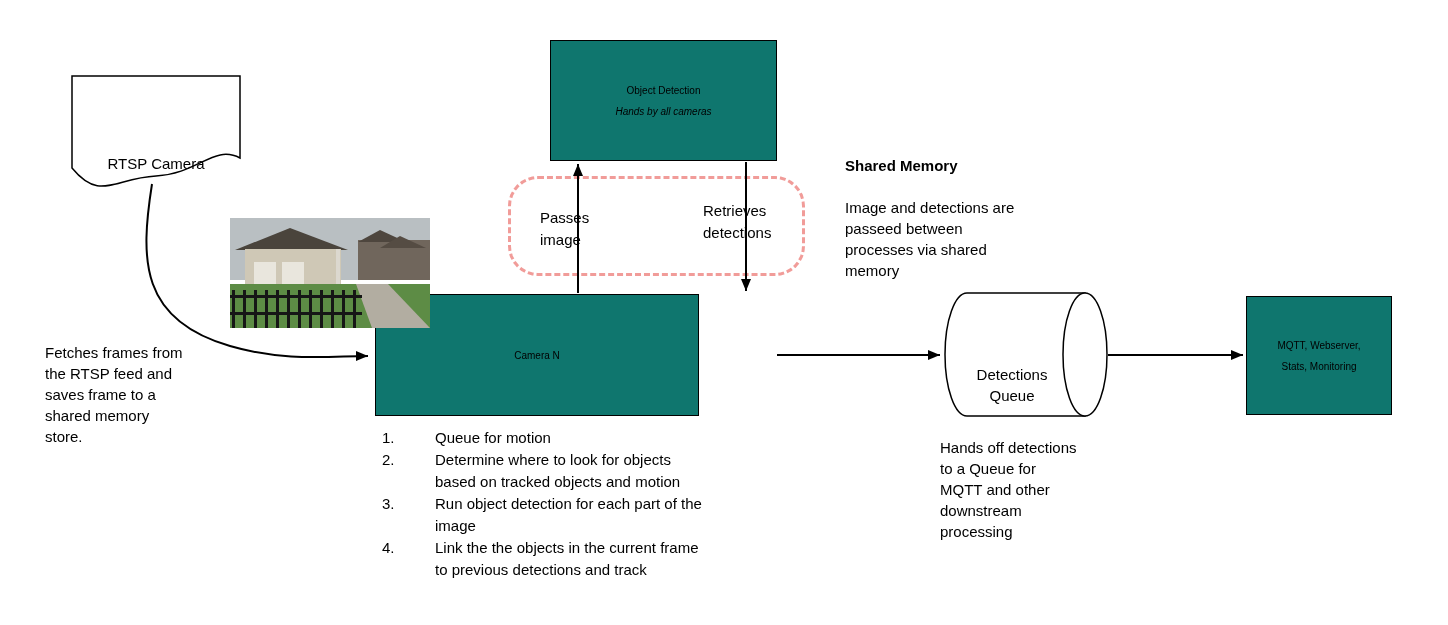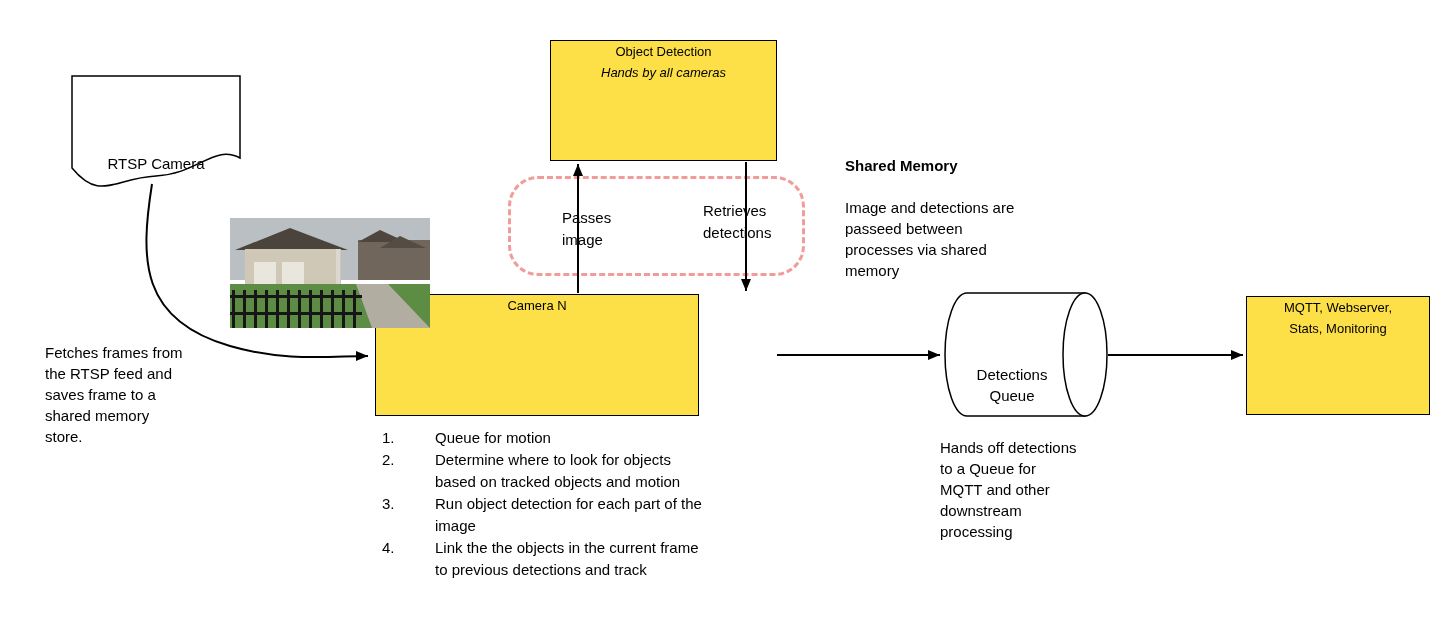--- a/index.html
+++ b/index.html
@@ -8,27 +8,28 @@
     position: relative;
     width: 1448px;
     height: 625px;
     background: #ffffff;
     font-family: "Liberation Sans", sans-serif;
     color: #000000;
     overflow: hidden;
   }
   .node {
     position: absolute;
-    background: #fde047;
+    background: #0f766e;
     border: 1px solid #000000;
     display: flex;
     flex-direction: column;
     align-items: center;
+    justify-content: center;
     text-align: center;
-    font-size: 13px;
+    font-size: 10px;
     line-height: 21px;
     z-index: 1;
     white-space: pre-line;
   }
   .node .subtitle { font-style: italic; }
   .shape-label {
     position: absolute;
     font-size: 15px;
     line-height: 21px;
     text-align: center;
@@ -80,21 +81,21 @@
     z-index: 4;
     font-size: 15px;
     line-height: 22px;
   }
   .step { display: flex; }
   .step-num { width: 53px; flex: 0 0 53px; }
   .step-text { flex: 1; white-space: pre-line; }
   
   .node-object-detection { left: 550px; top: 40px;  width: 227px; height: 121px; }
   .node-camera-n         { left: 375px; top: 294px; width: 324px; height: 122px; }
-  .node-outputs          { left: 1246px; top: 296px; width: 184px; height: 119px; }
+  .node-outputs          { left: 1246px; top: 296px; width: 146px; height: 119px; }
 </style>
 </head>
 <body>
 
 <div class="canvas">
 
   <div class="dashed-region"></div>
 
   <svg class="layer-svg" width="1448" height="625" viewBox="0 0 1448 625" xmlns="http://www.w3.org/2000/svg">
     <defs>
@@ -162,21 +163,21 @@
 
   <div class="node node-camera-n">
     <div>Camera N</div>
   </div>
 
   <div class="node node-outputs">
     <div>MQTT, Webserver,
 Stats, Monitoring</div>
   </div>
 
-  <div class="edge-label" style="left:540px; top:207px;margin-left:22px;">Passes
+  <div class="edge-label" style="left:540px; top:207px;">Passes
 image</div>
   <div class="edge-label" style="left:703px; top:200px;">Retrieves
 detections</div>
 
   <div class="shape-label" style="left:948px; top:331px; width:128px;">Detections
 Queue</div>
 
   <div class="note" style="left:845px; top:134px; width:230px;">
     <div class="note-title">Shared Memory</div>
     <div>Image and detections are

